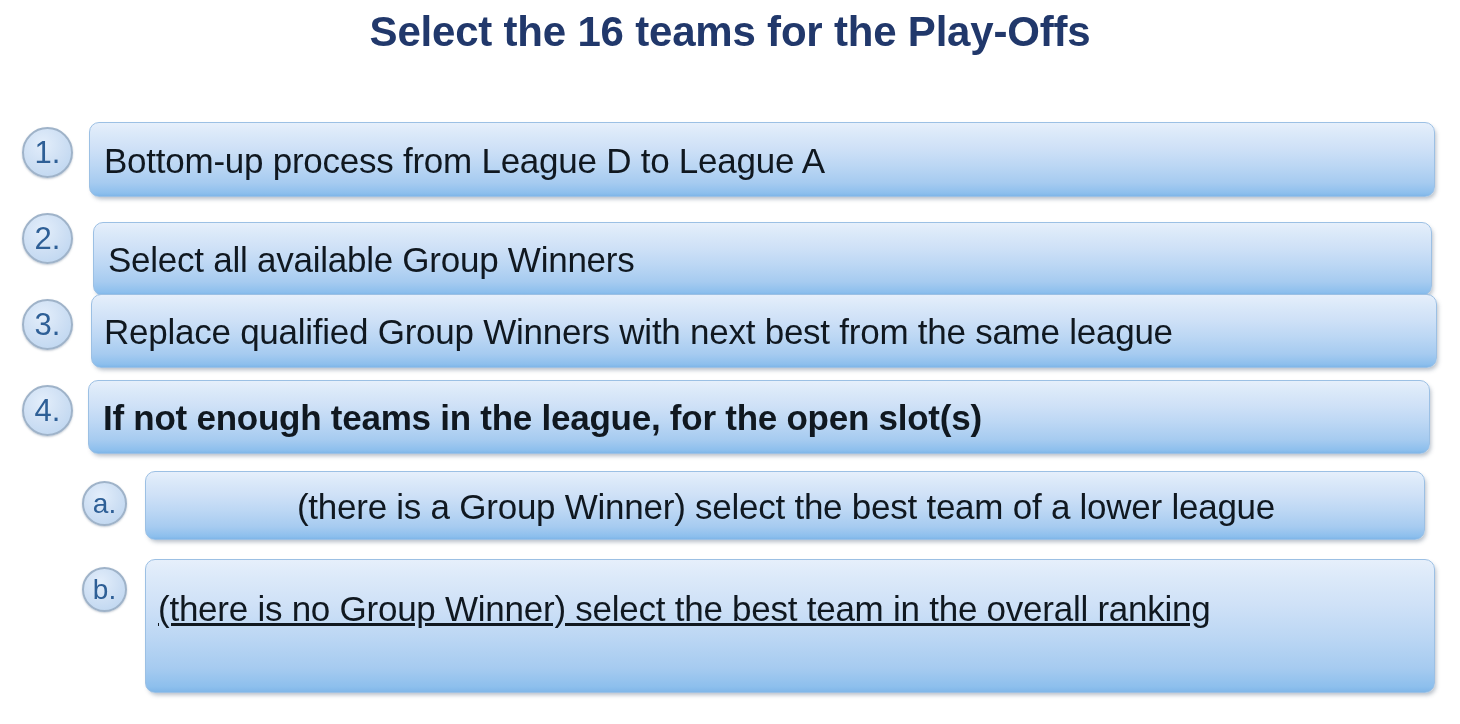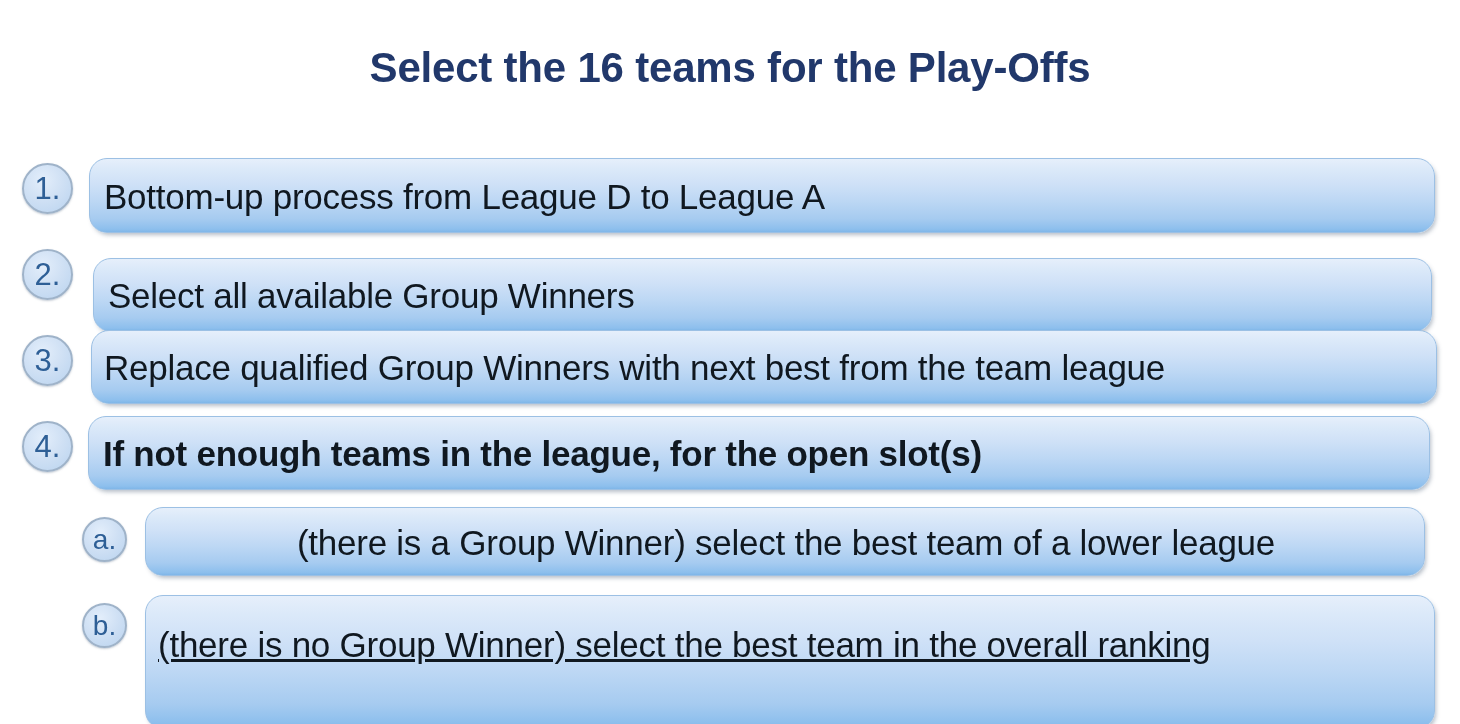--- a/index.html
+++ b/index.html
@@ -13,21 +13,20 @@
     font-family: "Liberation Sans", sans-serif;
     overflow: hidden;
     position: relative;
   }
 
   #slide {
     position: relative;
     width: 1460px;
     height: 528px;
     background: #ffffff;
-    margin-top: 36px;
   }
 
   
   #slide-title {
     position: absolute;
     left: 0;
     top: 8px;
     width: 1460px;
     text-align: center;
     font-size: 42px;
@@ -67,21 +66,21 @@
     width: 45px;
     height: 45px;
     line-height: 42px;
     font-size: 28px;
   }
 
   
   .boxwrap {
     position: absolute;
     box-sizing: border-box;
-    border-radius: 18px;
+    border-radius: 10px;
     border: 1px solid #9cc0e4;
     background: linear-gradient(to bottom,
                 #e6effb 0%,
                 #dbe9f9 14%,
                 #cfe1f7 34%,
                 #bcd7f4 58%,
                 #a6cbf0 82%,
                 #8dbfed 96%,
                 #7fb6e8 100%);
     box-shadow: 2px 3px 4px -1px rgba(80, 100, 125, 0.42);
@@ -123,21 +122,21 @@
   <div class="row">
     <div class="marker level1" style="left:22px; top:213px;">2.</div>
     <div class="boxwrap" style="left:93px; top:222px; width:1339px; height:74px;">
       <div class="boxtext" style="line-height:74px;">Select all available Group Winners</div>
     </div>
   </div>
 
   <div class="row">
     <div class="marker level1" style="left:22px; top:299px;">3.</div>
     <div class="boxwrap" style="left:91px; top:294px; width:1346px; height:74px;">
-      <div class="boxtext" style="left:12px; line-height:74px;">Replace qualified Group Winners with next best from the team league</div>
+      <div class="boxtext" style="left:12px; line-height:74px;">Replace qualified Group Winners with next best from the same league</div>
     </div>
   </div>
 
   <div class="row">
     <div class="marker level1" style="left:22px; top:385px;">4.</div>
     <div class="boxwrap" style="left:88px; top:380px; width:1342px; height:74px;font-weight:bold;">
       <div class="boxtext" style="line-height:74px;">If not enough teams in the league, for the open slot(s)</div>
     </div>
   </div>
 

